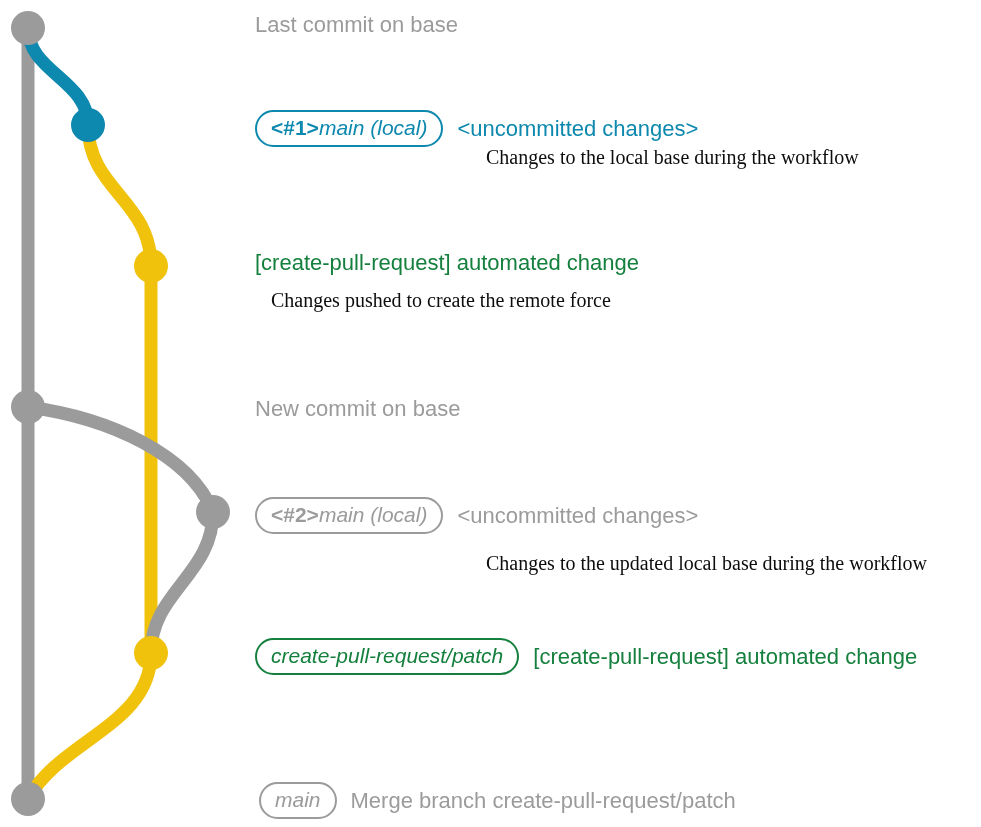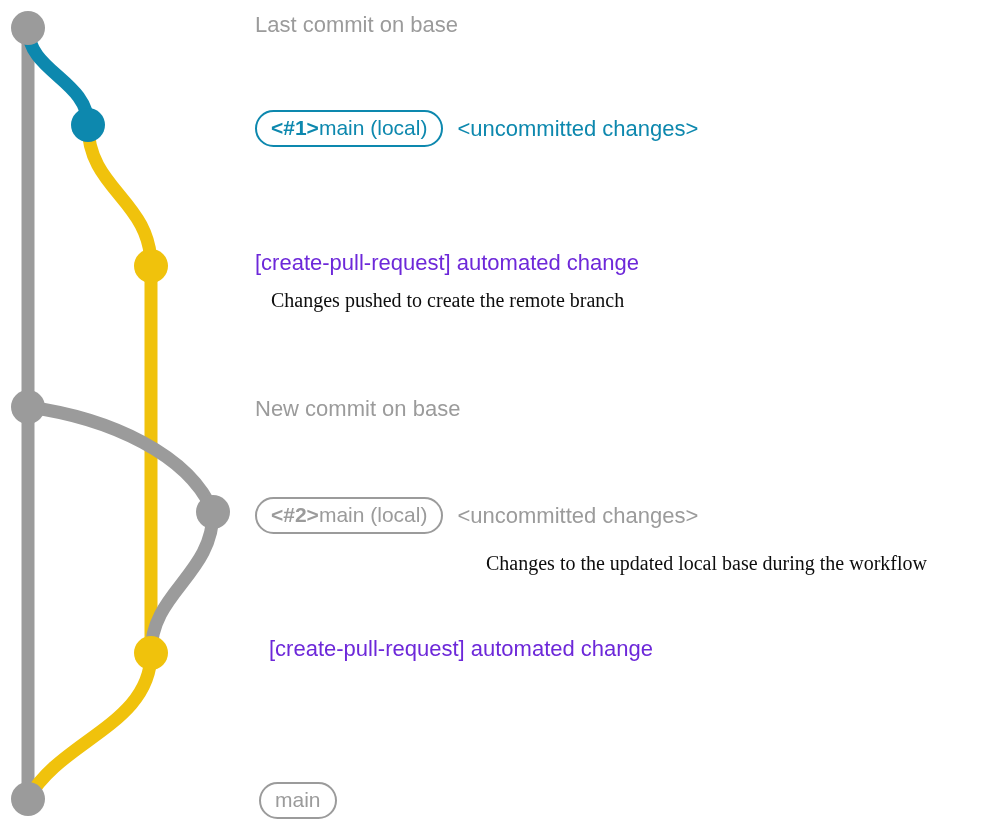--- a/index.html
+++ b/index.html
@@ -49,20 +49,21 @@
     font-size: 21px;
     line-height: 1;
     white-space: nowrap;
     box-sizing: border-box;
   }
   .chip .num {
     font-weight: bold;
   }
   .chip .rest {
     font-weight: normal;
+    font-style: italic;
   }
 
   .subject {
     font-size: 22px;
     line-height: 1;
     white-space: nowrap;
     margin-left: 14px;
   }
   .subject.no-chip {
     margin-left: 0;
@@ -70,21 +71,21 @@
 
   .body-text {
     position: absolute;
     font-family: "Liberation Serif", serif;
     font-size: 20px;
     color: #0d0d0d;
     white-space: nowrap;
   }
 
   .c-teal   { color: #0d88ae; }
-  .c-yellow { color: #6d28d9; }
+  .c-yellow { color: #15803d; }
   .c-gray   { color: #9b9b9b; }
 </style>
 </head>
 <body>
 
 <svg id="graph-canvas" viewBox="0 0 981 827" xmlns="http://www.w3.org/2000/svg">
 
   <path d="M 28 28 L 28 407" fill="none" stroke="#9b9b9b" stroke-width="13" stroke-linecap="round"></path>
   <path d="M 28 407 L 28 799" fill="none" stroke="#9b9b9b" stroke-width="13" stroke-linecap="round"></path>
 
@@ -115,42 +116,47 @@
     <span class="subject no-chip c-gray">Last commit on base</span>
   </div>
 
   <div class="row" style="left:255px; top:110px;">
     <span class="chip c-teal">
       <span class="num">&lt;#1&gt;</span>
         <span class="rest"> main (local)</span>
     </span>
     <span class="subject c-teal">&lt;uncommitted changes&gt;</span>
   </div>
+  <div class="body-text" style="left:486px; top:146px;">Changes to the local base during the workflow</div>
 
   <div class="row" style="left:255px; top:252px;">
     <span class="subject no-chip c-yellow">[create-pull-request] automated change</span>
   </div>
-  <div class="body-text" style="left:271px; top:289px;">Changes pushed to create the remote branch</div>
+  <div class="body-text" style="left:271px; top:289px;">Changes pushed to create the remote force</div>
 
   <div class="row" style="left:255px; top:398px;align-items:center;">
     <span class="subject no-chip c-gray">New commit on base</span>
   </div>
 
   <div class="row" style="left:255px; top:497px;">
     <span class="chip c-gray">
       <span class="num">&lt;#2&gt;</span>
         <span class="rest"> main (local)</span>
     </span>
     <span class="subject c-gray">&lt;uncommitted changes&gt;</span>
   </div>
   <div class="body-text" style="left:486px; top:552px;">Changes to the updated local base during the workflow</div>
 
   <div class="row" style="left:255px; top:638px;">
+    <span class="chip c-yellow">
+      <span class="rest">create-pull-request/patch</span>
+    </span>
     <span class="subject c-yellow">[create-pull-request] automated change</span>
   </div>
 
   <div class="row" style="left:259px; top:782px;">
     <span class="chip c-gray">
       <span class="rest">main</span>
     </span>
+    <span class="subject c-gray">Merge branch create-pull-request/patch</span>
   </div>
 
 </div>
 
 </body></html>

